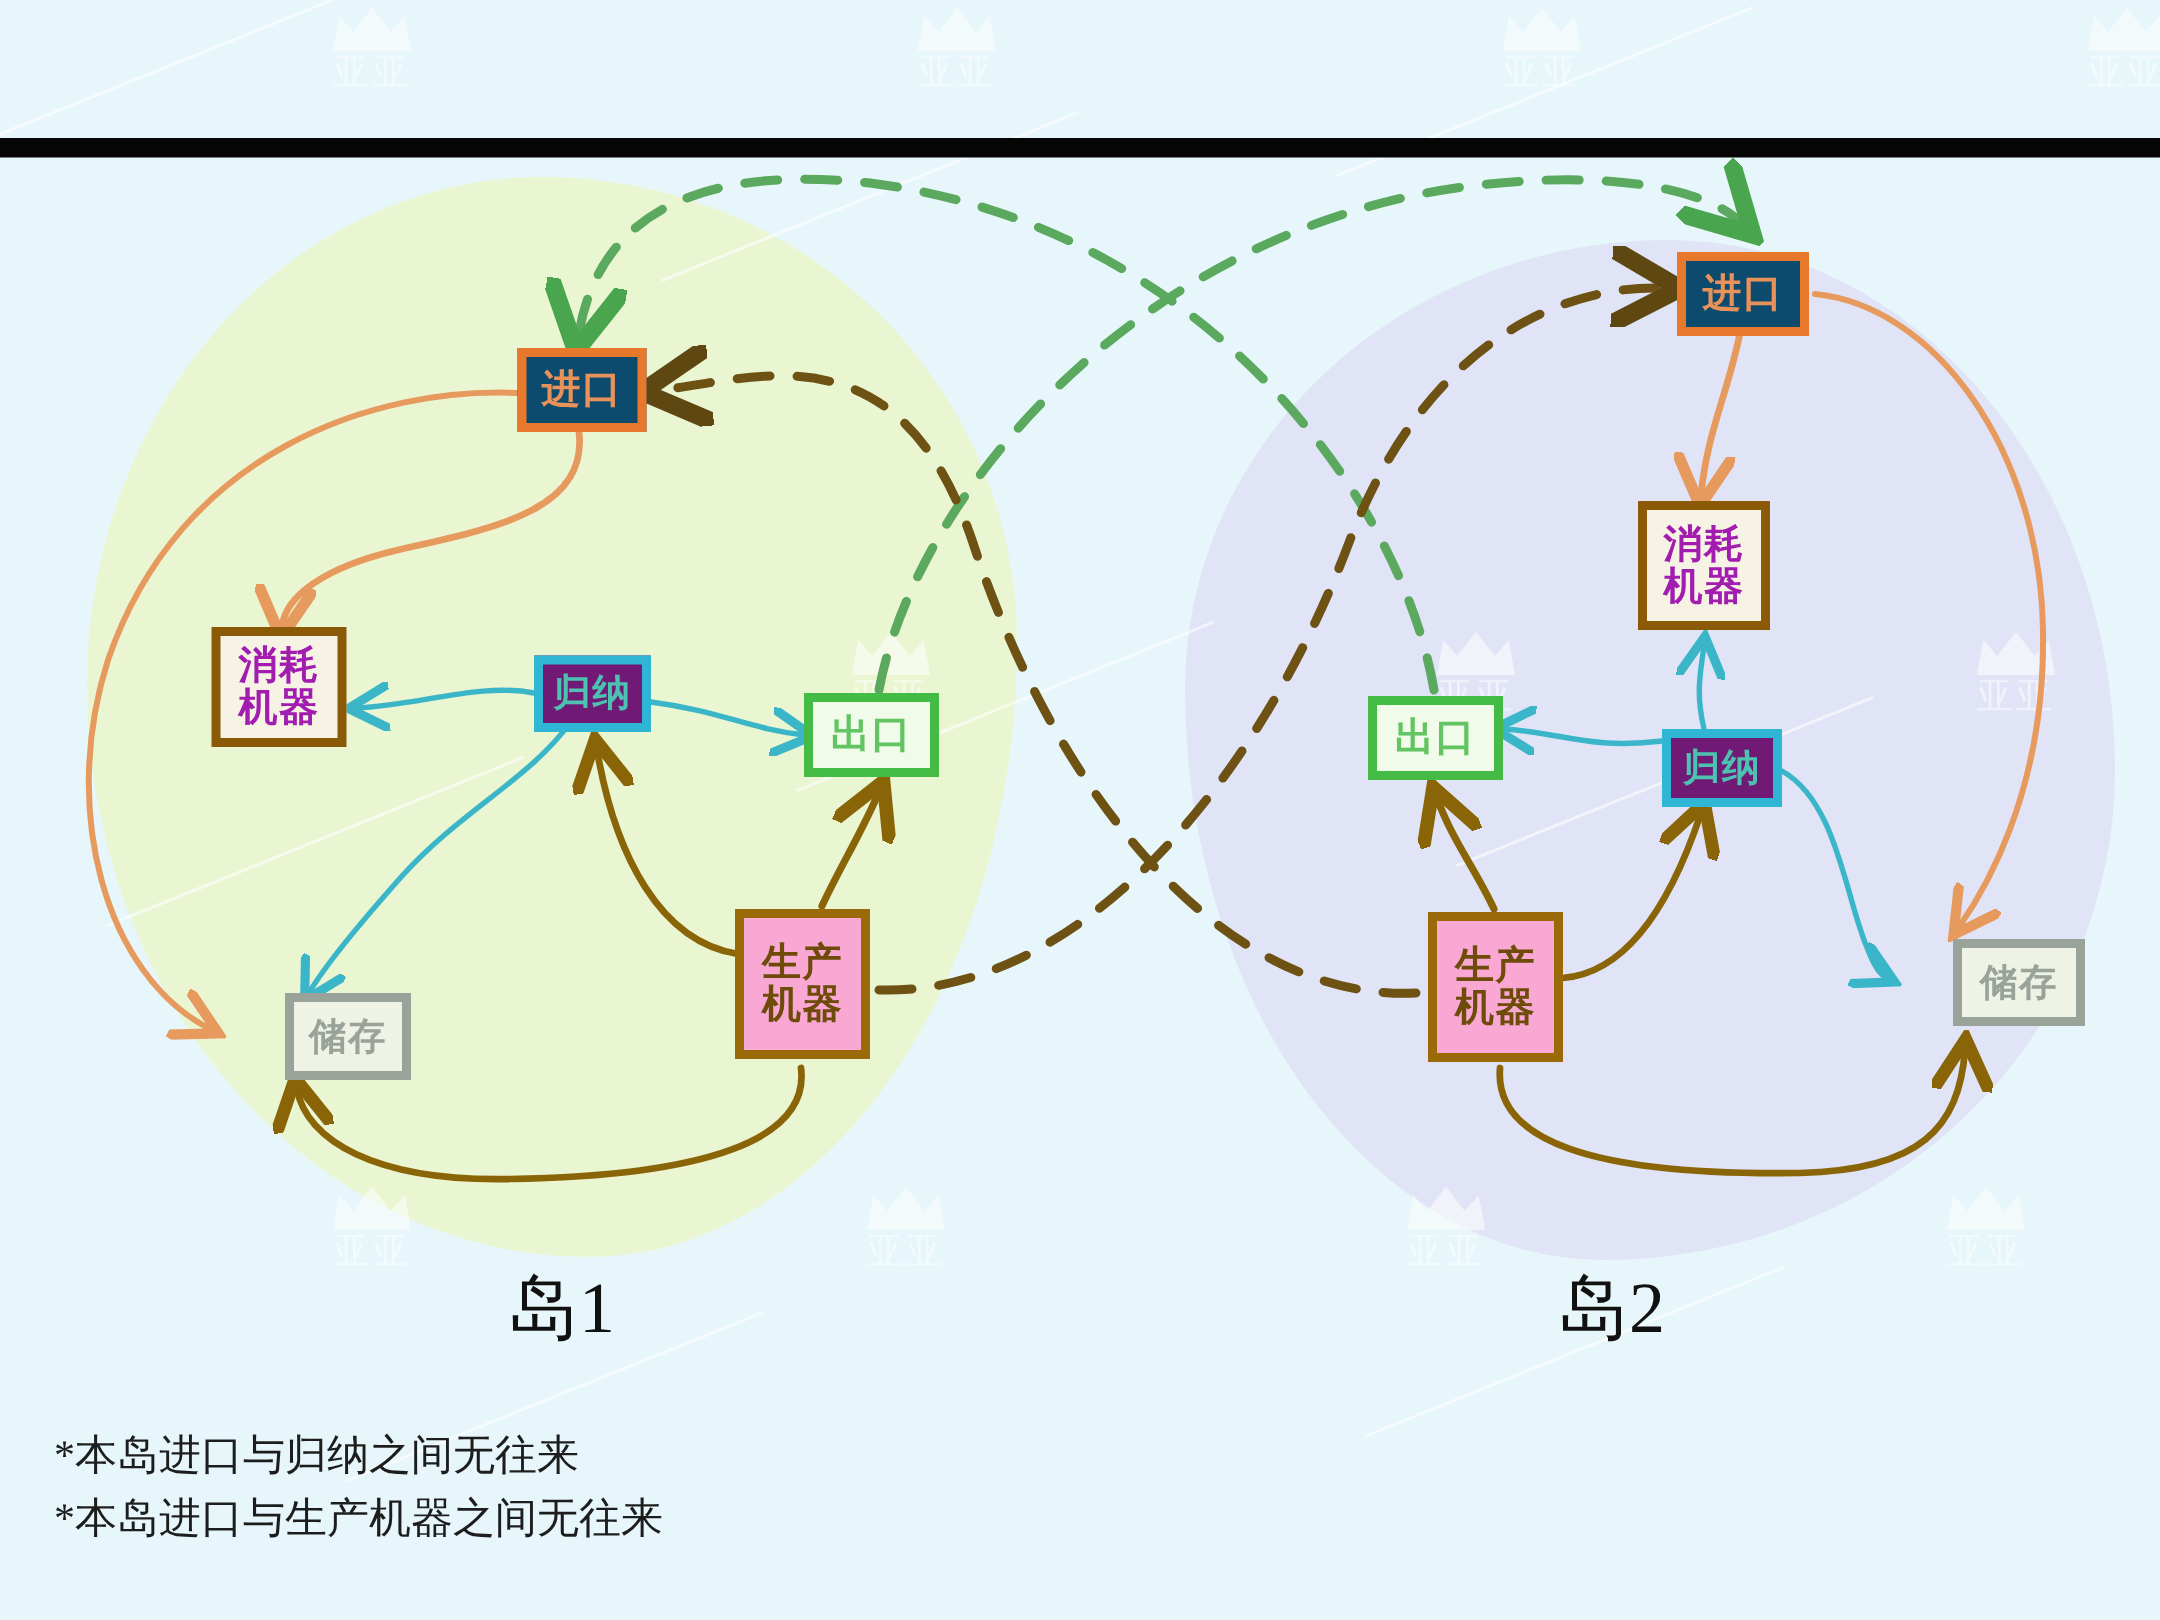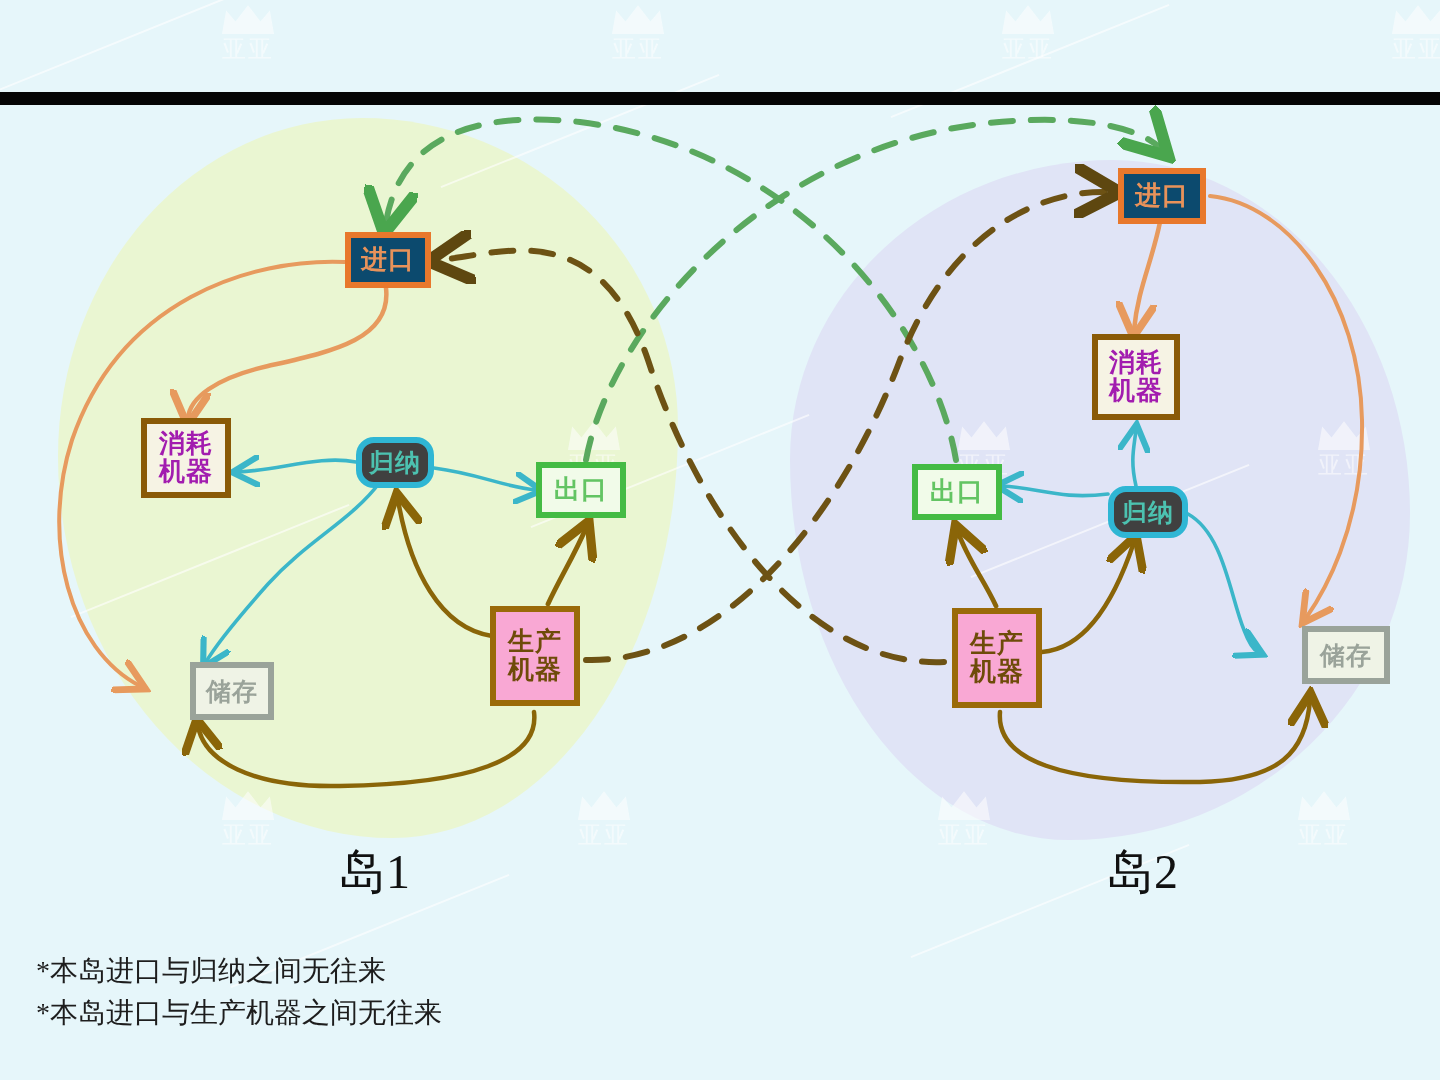--- a/index.html
+++ b/index.html
@@ -52,32 +52,32 @@
     border-style:solid;z-index:20;
   }
   .n-import{border-color:#e8782c;border-width:6px;background:#0c4a6e;color:#e2accd00;}
   .n-import span{color:#e8925a;}
   .n-export{border-color:#44bb44;border-width:6px;background:#f1fbe9;}
   .n-export span{color:#63c463;}
   .n-consume{border-color:#8a5a07;border-width:6px;background:#f6f3e4;}
   .n-consume span{color:#a21caf;}
   .n-produce{border-color:#9a6a09;border-width:6px;background:#f9a8d4;}
   .n-produce span{color:#6e4b09;}
-  .n-collect{border-color:#2fb6d4;border-width:6px;background:#404040;border-radius:18px;}
+  .n-collect{border-color:#2fb6d4;border-width:6px;background:#701a75;}
   .n-collect span{color:#4cc2b0;}
   .n-store{border-color:#9aa39a;border-width:6px;background:#eff3e6;margin-left:36px;}
   .n-store span{color:#9aa39a;}
 
   
   .island-label{
     position:absolute;font-size:48px;color:#111;white-space:nowrap;
     font-family:"Liberation Serif","DejaVu Serif",serif;z-index:25;
   }
   #isl1-label{left:338px;top:840px;}
-  #isl2-label{left:1106px;top:840px;}
+  #isl2-label{left:1038px;top:840px;}
 
   
   #notes{position:absolute;left:36px;top:950px;z-index:25;}
   .note{
     font-size:28px;color:#1d1d1d;white-space:nowrap;line-height:1.5;
     font-family:"Liberation Serif","DejaVu Serif",serif;
   }
 
   svg#edges{position:absolute;left:0;top:0;width:1440px;height:1080px;z-index:10;
             pointer-events:none;overflow:visible;}

